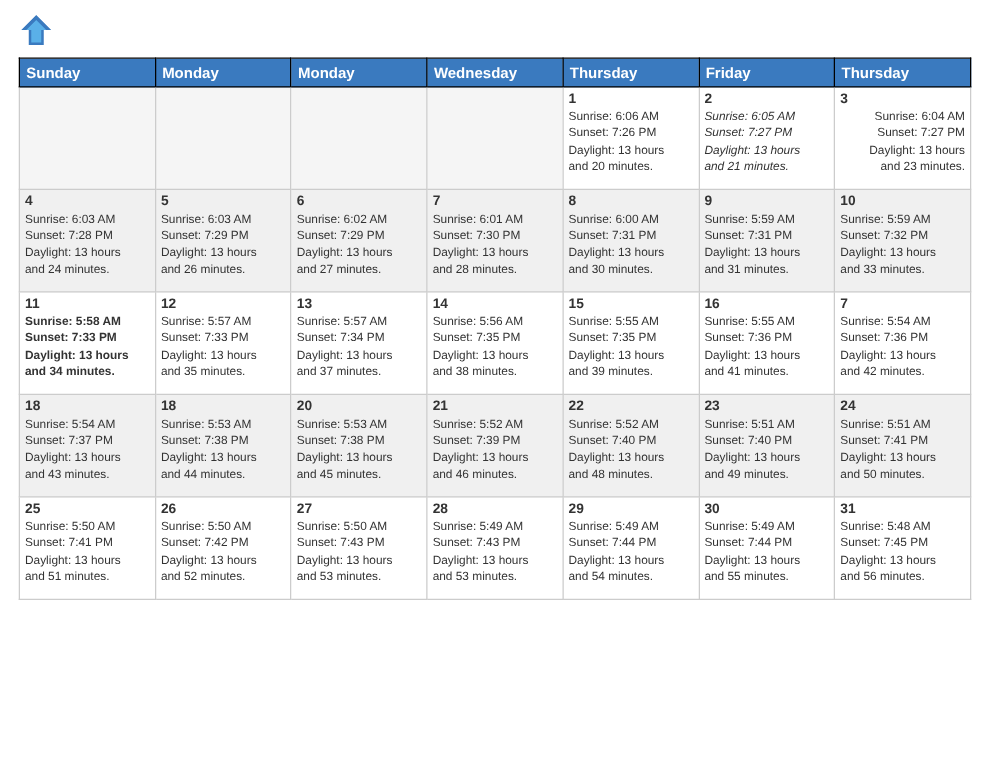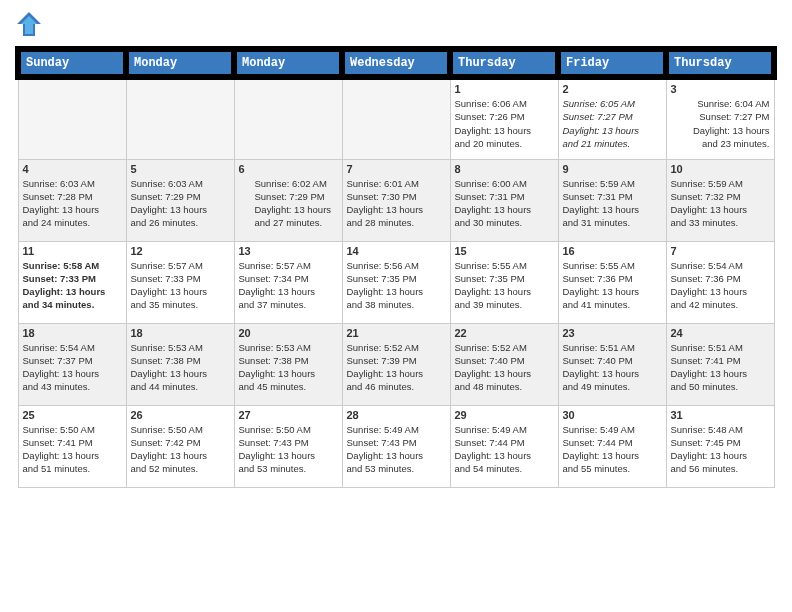--- a/index.html
+++ b/index.html
@@ -55,22 +55,21 @@
       width: 100%;
       border-collapse: collapse;
       table-layout: fixed;
     }
     .calendar th {
       background: #3a7abf;
       color: #fff;
       text-align: left;
       padding: 4px 5px;
       font-size: 12px;
-      border: 6px solid #000000;
-      font-family: Liberation Mono, monospace;
+      border: 1px solid #000000;
     }
     .calendar td {
       border: 1px solid #ccc;
       vertical-align: top;
       padding: 3px 4px;
       font-size: 9.5px;
       color: #333;
       height: 82px;
       background: #fff;
     }
@@ -161,21 +160,21 @@
           </td>
           <td class="alt-row">
             <span class="day-num">5</span>
             <div class="day-info" style="white-space: pre-line;">Sunrise: 6:03 AM
 Sunset: 7:29 PM
 Daylight: 13 hours
 and 26 minutes.</div>
           </td>
           <td class="alt-row">
             <span class="day-num">6</span>
-            <div class="day-info" style="white-space: pre-line; margin-left: 16px;">Sunrise: 6:02 AM
+            <div class="day-info" style="white-space: pre-line;">Sunrise: 6:02 AM
 Sunset: 7:29 PM
 Daylight: 13 hours
 and 27 minutes.</div>
           </td>
           <td class="alt-row">
             <span class="day-num">7</span>
             <div class="day-info" style="white-space: pre-line;">Sunrise: 6:01 AM
 Sunset: 7:30 PM
 Daylight: 13 hours
 and 28 minutes.</div>

